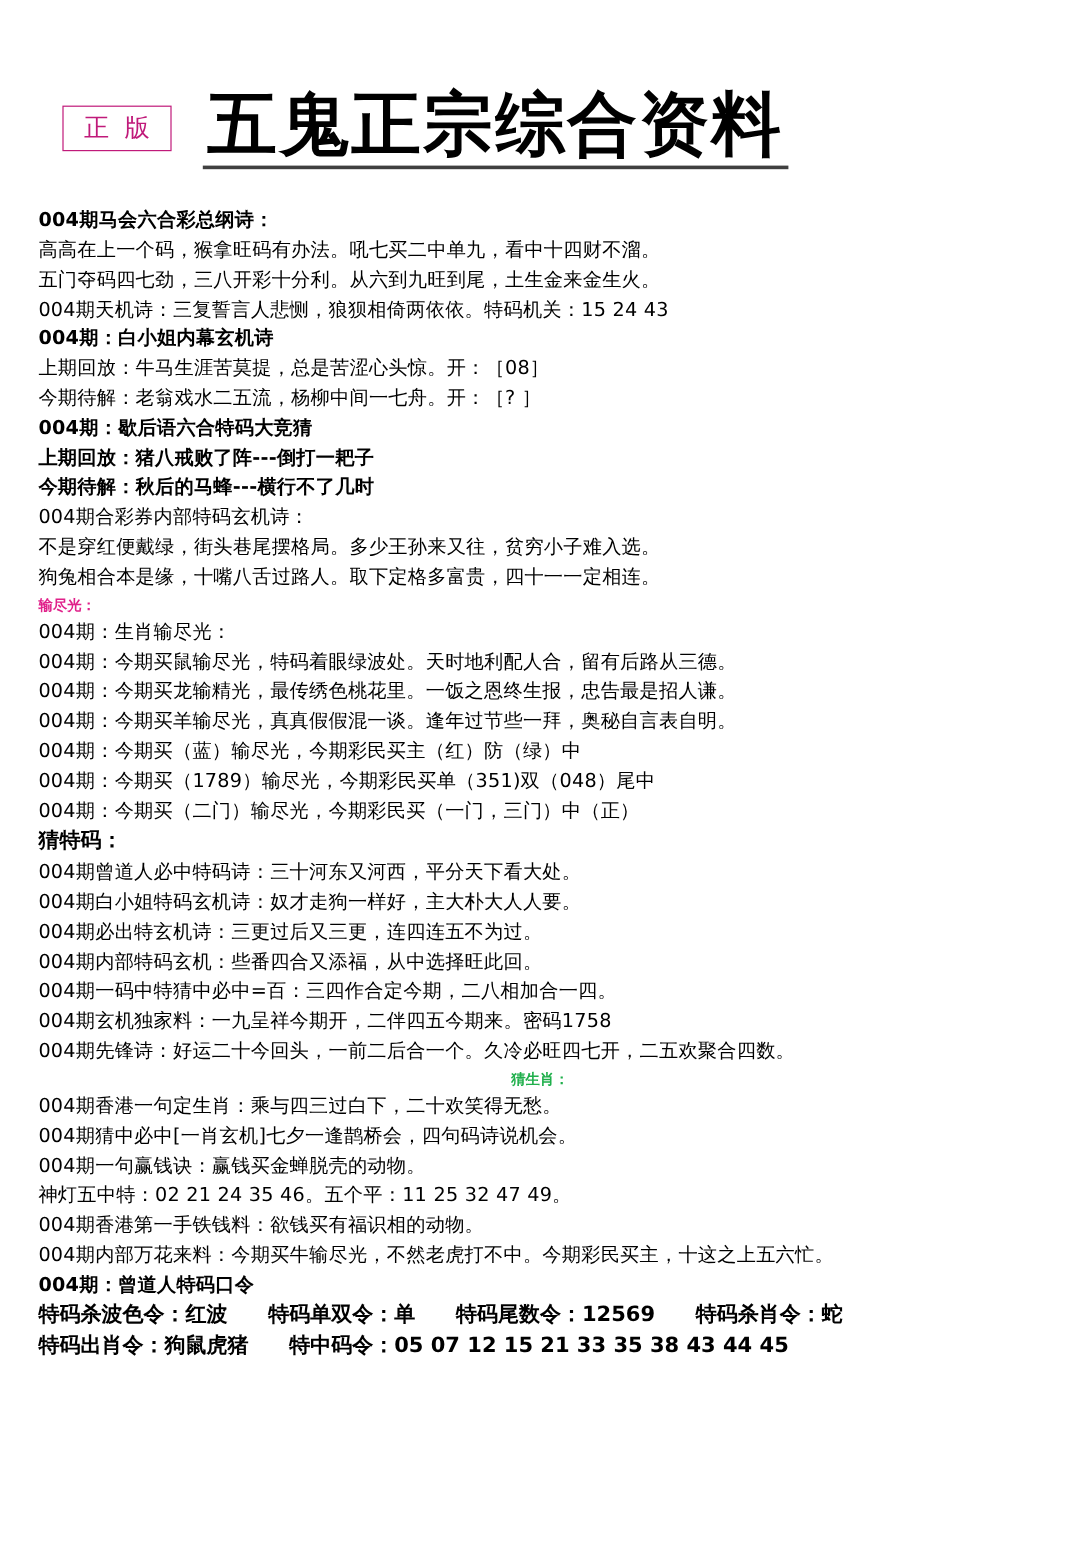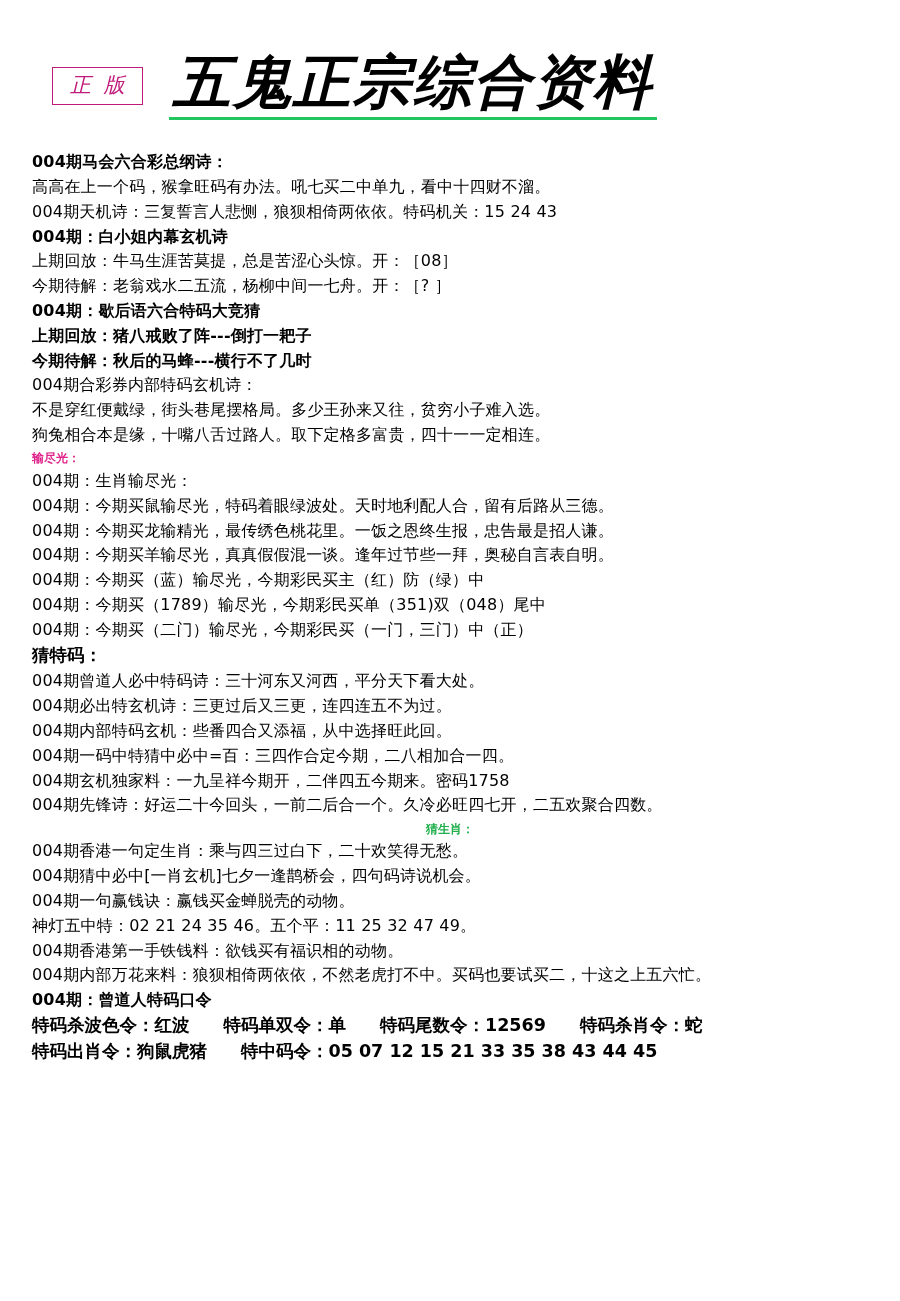--- a/index.html
+++ b/index.html
@@ -19,45 +19,44 @@
     width: 900px;
     height: 1301px;
     box-sizing: border-box;
     padding: 0 32px;
     position: relative;
   }
   
   .header {
     display: flex;
     align-items: center;
-    padding-top: 52px;
+    padding-top: 73px;
     padding-bottom: 8px;
     padding-left: 20px;
-    font-style: italic;
   }
   .badge {
     border: 1px solid #c01a7a;
     color: #c01a7a;
     font-size: 21px;
     letter-spacing: 3px;
     padding: 7px 14px 8px 17px;
     line-height: 1;
     font-family: "DejaVu Sans", sans-serif;
     flex: 0 0 auto;
     margin-right: 26px;
   }
   .title {
     font-size: 58px;
     font-weight: bold;
     letter-spacing: 2px;
     font-family: "DejaVu Sans", sans-serif;
     line-height: 1.05;
     color: #000;
     padding: 0 4px 4px 4px;
-    border-bottom: 3px solid #22c55e;
+    border-bottom: 3px solid #404040;
     white-space: nowrap;
     text-align: center;
   }
   
   .content {
     padding-top: 22px;
     font-size: 17.5px;
     line-height: 1.0;
   }
   .line {
@@ -114,52 +113,54 @@
 
   <div class="header">
     <div class="badge">正 版</div>
     <div class="title">五鬼正宗综合资料</div>
   </div>
 
   <div class="content">
     <div id="lines-container">
         <div class="line b">004期马会六合彩总纲诗：</div>
         <div class="line">高高在上一个码，猴拿旺码有办法。吼七买二中单九，看中十四财不溜。</div>
+        <div class="line">五门夺码四七劲，三八开彩十分利。从六到九旺到尾，土生金来金生火。</div>
         <div class="line">004期天机诗：三复誓言人悲恻，狼狈相倚两依依。特码机关：15 24 43</div>
         <div class="line b">004期：白小姐内幕玄机诗</div>
         <div class="line">上期回放：牛马生涯苦莫提，总是苦涩心头惊。开：［08］</div>
         <div class="line">今期待解：老翁戏水二五流，杨柳中间一七舟。开：［? ］</div>
         <div class="line b">004期：歇后语六合特码大竞猜</div>
         <div class="line b">上期回放：猪八戒败了阵---倒打一耙子</div>
         <div class="line b">今期待解：秋后的马蜂---横行不了几时</div>
         <div class="line">004期合彩券内部特码玄机诗：</div>
         <div class="line">不是穿红便戴绿，街头巷尾摆格局。多少王孙来又往，贫穷小子难入选。</div>
         <div class="line">狗兔相合本是缘，十嘴八舌过路人。取下定格多富贵，四十一一定相连。</div>
         <div class="sec-pink">输尽光：</div>
         <div class="line">004期：生肖输尽光：</div>
         <div class="line">004期：今期买鼠输尽光，特码着眼绿波处。天时地利配人合，留有后路从三德。</div>
         <div class="line">004期：今期买龙输精光，最传绣色桃花里。一饭之恩终生报，忠告最是招人谦。</div>
         <div class="line">004期：今期买羊输尽光，真真假假混一谈。逢年过节些一拜，奥秘自言表自明。</div>
         <div class="line">004期：今期买（蓝）输尽光，今期彩民买主（红）防（绿）中</div>
         <div class="line">004期：今期买（1789）输尽光，今期彩民买单（351)双（048）尾中</div>
         <div class="line">004期：今期买（二门）输尽光，今期彩民买（一门，三门）中（正）</div>
         <div class="sec-purple">猜特码：</div>
         <div class="line">004期曾道人必中特码诗：三十河东又河西，平分天下看大处。</div>
+        <div class="line">004期白小姐特码玄机诗：奴才走狗一样好，主大朴大人人要。</div>
         <div class="line">004期必出特玄机诗：三更过后又三更，连四连五不为过。</div>
         <div class="line">004期内部特码玄机：些番四合又添福，从中选择旺此回。</div>
         <div class="line">004期一码中特猜中必中=百：三四作合定今期，二八相加合一四。</div>
         <div class="line">004期玄机独家料：一九呈祥今期开，二伴四五今期来。密码1758</div>
         <div class="line">004期先锋诗：好运二十今回头，一前二后合一个。久冷必旺四七开，二五欢聚合四数。</div>
         <div class="sec-green">猜生肖：</div>
         <div class="line">004期香港一句定生肖：乘与四三过白下，二十欢笑得无愁。</div>
         <div class="line">004期猜中必中[一肖玄机]七夕一逢鹊桥会，四句码诗说机会。</div>
         <div class="line">004期一句赢钱诀：赢钱买金蝉脱壳的动物。</div>
         <div class="line">神灯五中特：02 21 24 35 46。五个平：11 25 32 47 49。</div>
         <div class="line">004期香港第一手铁钱料：欲钱买有福识相的动物。</div>
-        <div class="line">004期内部万花来料：狼狈相倚两依依，不然老虎打不中。买码也要试买二，十这之上五六忙。</div>
+        <div class="line">004期内部万花来料：今期买牛输尽光，不然老虎打不中。今期彩民买主，十这之上五六忙。</div>
         <div class="line b">004期：曾道人特码口令</div>
       </div>
     <div id="footer-container">
         <div class="cols">
           <div class="c">特码杀波色令：红波</div>
           <div class="c">特码单双令：单</div>
           <div class="c">特码尾数令：12569</div>
           <div class="c">特码杀肖令：蛇</div>
         </div>
         <div class="cols">

